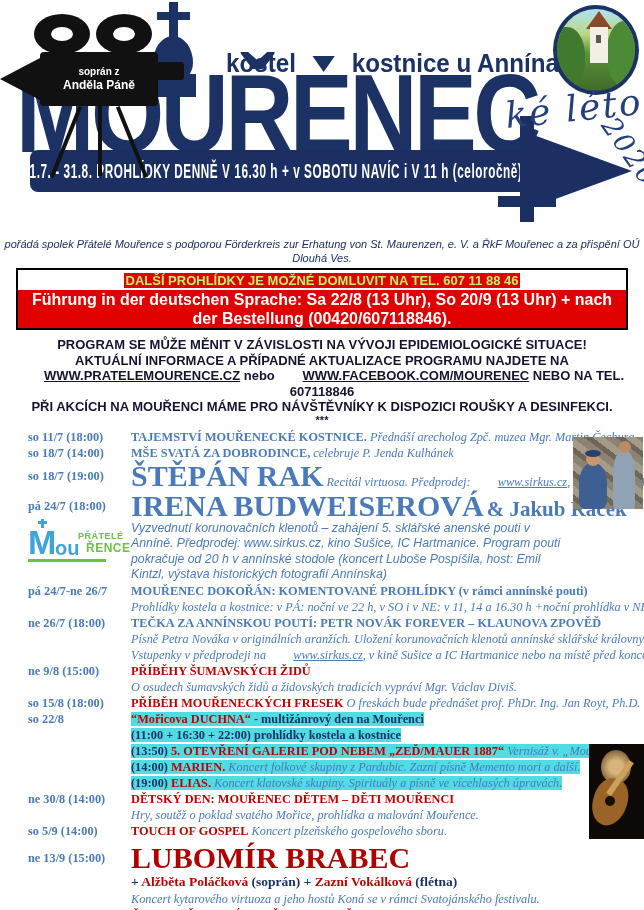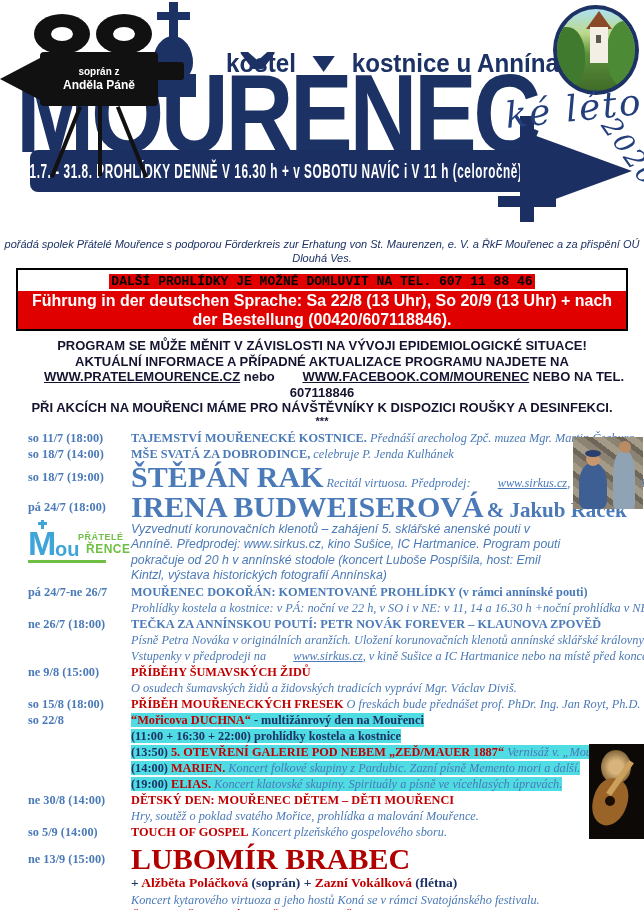--- a/index.html
+++ b/index.html
@@ -68,21 +68,21 @@
   .arrow-head { position:absolute; left:520px; top:130px; width:0; height:0; z-index:3;
     border-top:41px solid transparent; border-bottom:41px solid transparent; border-left:112px solid #1c2f63; }
   .cross-tail-v { position:absolute; left:520px; top:116px; width:14px; height:106px; background:#1c2f63; z-index:2; }
   .cross-tail-h { position:absolute; left:498px; top:196px; width:58px; height:11px; background:#1c2f63; z-index:2; }
 
   
   .organizer { text-align:center; font-style:italic; font-size:11px; color:#1c3264; line-height:14px; margin-top:15px; }
 
   .contact-box { border:2px solid #000; margin:3px 16px 0 16px; }
   .cb-l1 { text-align:center; line-height:19px; }
-  .cb-l1 span { background:#e00000; color:#000000; font-weight:bold; font-size:13px; padding:0 2px;font-family:Liberation Mono, monospace; }
+  .cb-l1 span { background:#e00000; color:#bef264; font-weight:bold; font-size:13px; padding:0 2px; }
   .cb-l2 { background:#e00000; color:#fff; font-weight:bold; font-size:16px; text-align:center; line-height:19px; }
 
   .info { text-align:center; font-weight:bold; font-size:13px; color:#141430; line-height:15.5px; margin-top:7px; }
   .info .link { text-decoration:underline; cursor:pointer; }
   .stars { text-align:center; font-weight:bold; font-size:11px; color:#141430; line-height:11px; }
 
   
   .program { margin:3px 2px 0 28px; font-size:12.3px; color:#4a7ab8; }
   .row { display:flex; line-height:16px; margin:0;font-family:Liberation Serif, serif; }
   .date { width:103px; flex:none; font-weight:bold; color:#4a7ab8; }

